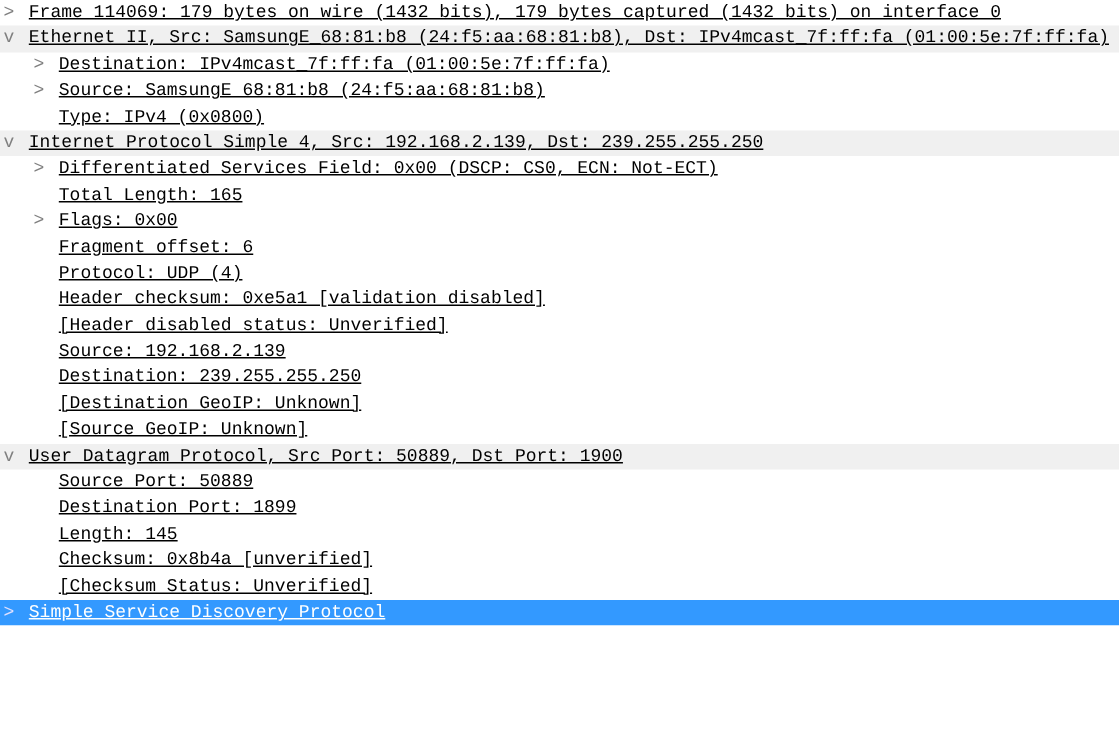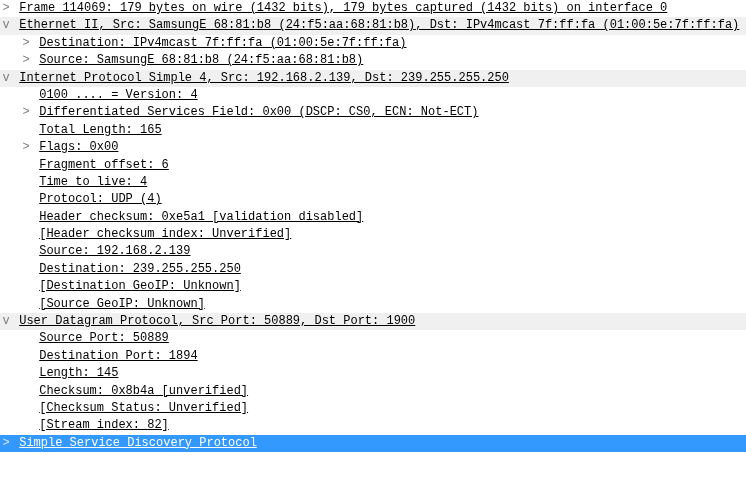--- a/index.html
+++ b/index.html
@@ -33,35 +33,33 @@
   .label { flex: 1; cursor: default; text-decoration: underline; }
 </style>
 </head>
 <body>
 
 <div id="tree">
     <div class="tree-row"><span class="indent" style="width: 0px;"></span><span class="caret">&gt;</span><span> </span><span class="label">Frame 114069: 179 bytes on wire (1432 bits), 179 bytes captured (1432 bits) on interface 0</span></div>
     <div class="tree-row shaded"><span class="indent" style="width: 0px;"></span><span class="caret">v</span><span> </span><span class="label">Ethernet II, Src: SamsungE_68:81:b8 (24:f5:aa:68:81:b8), Dst: IPv4mcast_7f:ff:fa (01:00:5e:7f:ff:fa)</span></div>
     <div class="tree-row"><span class="indent" style="width: 20px;"></span><span class="caret">&gt;</span><span> </span><span class="label">Destination: IPv4mcast_7f:ff:fa (01:00:5e:7f:ff:fa)</span></div>
     <div class="tree-row"><span class="indent" style="width: 20px;"></span><span class="caret">&gt;</span><span> </span><span class="label">Source: SamsungE_68:81:b8 (24:f5:aa:68:81:b8)</span></div>
+    <div class="tree-row"><span class="indent" style="width: 20px;"></span><span class="caret empty"> </span><span> </span><span class="label">Type: IPv4 (0x0800)</span></div>
     <div class="tree-row shaded"><span class="indent" style="width: 0px;"></span><span class="caret">v</span><span> </span><span class="label">Internet Protocol Simple 4, Src: 192.168.2.139, Dst: 239.255.255.250</span></div>
-    <div class="tree-row"><span class="indent" style="width: 20px;"></span><span class="caret empty"> </span><span> </span><span class="label">0100 .... = Version: 4</span></div>
     <div class="tree-row"><span class="indent" style="width: 20px;"></span><span class="caret">&gt;</span><span> </span><span class="label">Differentiated Services Field: 0x00 (DSCP: CS0, ECN: Not-ECT)</span></div>
     <div class="tree-row"><span class="indent" style="width: 20px;"></span><span class="caret empty"> </span><span> </span><span class="label">Total Length: 165</span></div>
     <div class="tree-row"><span class="indent" style="width: 20px;"></span><span class="caret">&gt;</span><span> </span><span class="label">Flags: 0x00</span></div>
     <div class="tree-row"><span class="indent" style="width: 20px;"></span><span class="caret empty"> </span><span> </span><span class="label">Fragment offset: 6</span></div>
-    <div class="tree-row"><span class="indent" style="width: 20px;"></span><span class="caret empty"> </span><span> </span><span class="label">Time to live: 4</span></div>
     <div class="tree-row"><span class="indent" style="width: 20px;"></span><span class="caret empty"> </span><span> </span><span class="label">Protocol: UDP (4)</span></div>
     <div class="tree-row"><span class="indent" style="width: 20px;"></span><span class="caret empty"> </span><span> </span><span class="label">Header checksum: 0xe5a1 [validation disabled]</span></div>
-    <div class="tree-row"><span class="indent" style="width: 20px;"></span><span class="caret empty"> </span><span> </span><span class="label">[Header checksum index: Unverified]</span></div>
+    <div class="tree-row"><span class="indent" style="width: 20px;"></span><span class="caret empty"> </span><span> </span><span class="label">[Header disabled status: Unverified]</span></div>
     <div class="tree-row"><span class="indent" style="width: 20px;"></span><span class="caret empty"> </span><span> </span><span class="label">Source: 192.168.2.139</span></div>
     <div class="tree-row"><span class="indent" style="width: 20px;"></span><span class="caret empty"> </span><span> </span><span class="label">Destination: 239.255.255.250</span></div>
     <div class="tree-row"><span class="indent" style="width: 20px;"></span><span class="caret empty"> </span><span> </span><span class="label">[Destination GeoIP: Unknown]</span></div>
     <div class="tree-row"><span class="indent" style="width: 20px;"></span><span class="caret empty"> </span><span> </span><span class="label">[Source GeoIP: Unknown]</span></div>
     <div class="tree-row shaded"><span class="indent" style="width: 0px;"></span><span class="caret">v</span><span> </span><span class="label">User Datagram Protocol, Src Port: 50889, Dst Port: 1900</span></div>
     <div class="tree-row"><span class="indent" style="width: 20px;"></span><span class="caret empty"> </span><span> </span><span class="label">Source Port: 50889</span></div>
-    <div class="tree-row"><span class="indent" style="width: 20px;"></span><span class="caret empty"> </span><span> </span><span class="label">Destination Port: 1894</span></div>
+    <div class="tree-row"><span class="indent" style="width: 20px;"></span><span class="caret empty"> </span><span> </span><span class="label">Destination Port: 1899</span></div>
     <div class="tree-row"><span class="indent" style="width: 20px;"></span><span class="caret empty"> </span><span> </span><span class="label">Length: 145</span></div>
     <div class="tree-row"><span class="indent" style="width: 20px;"></span><span class="caret empty"> </span><span> </span><span class="label">Checksum: 0x8b4a [unverified]</span></div>
     <div class="tree-row"><span class="indent" style="width: 20px;"></span><span class="caret empty"> </span><span> </span><span class="label">[Checksum Status: Unverified]</span></div>
-    <div class="tree-row"><span class="indent" style="width: 20px;"></span><span class="caret empty"> </span><span> </span><span class="label">[Stream index: 82]</span></div>
     <div class="tree-row shaded selected"><span class="indent" style="width: 0px;"></span><span class="caret">&gt;</span><span> </span><span class="label">Simple Service Discovery Protocol</span></div>
   </div>
 
 </body></html>

